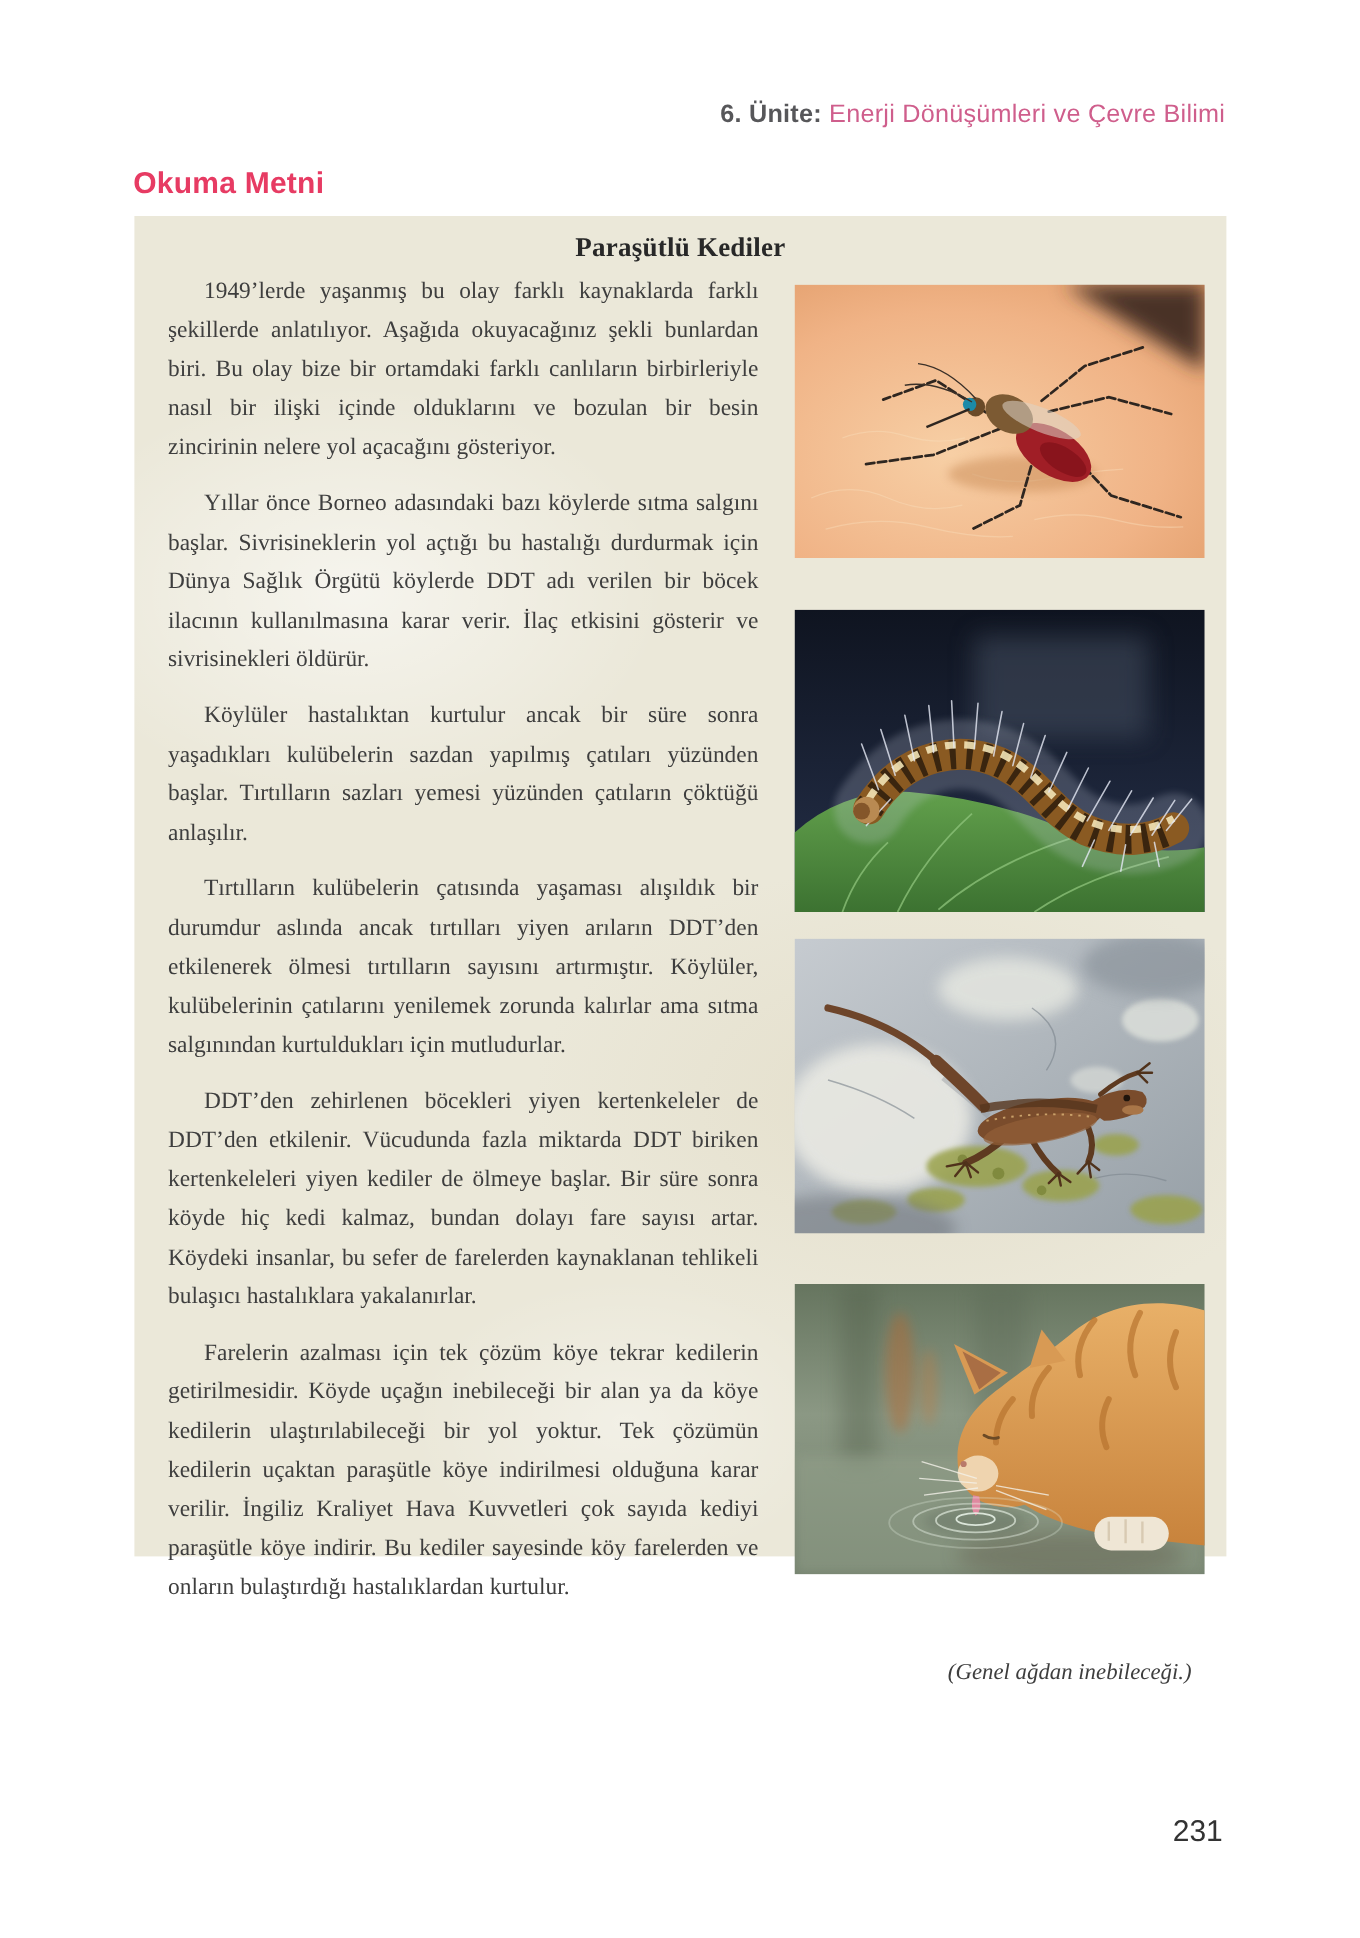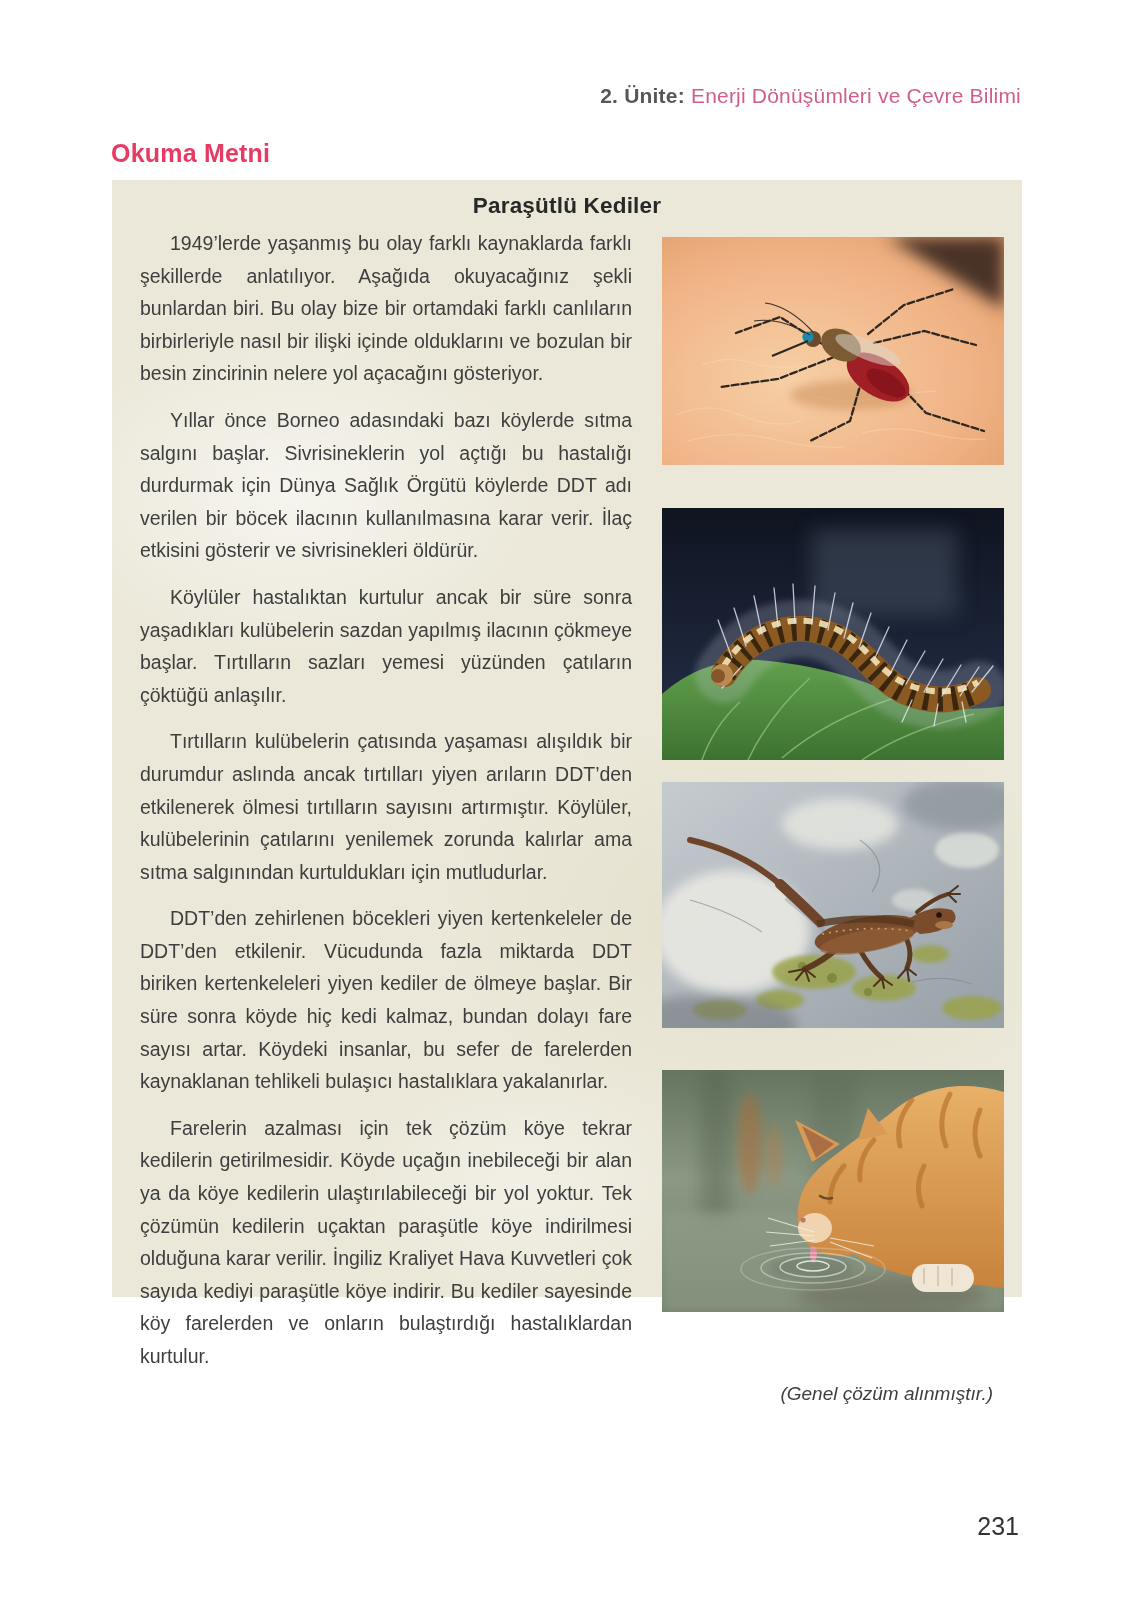--- a/index.html
+++ b/index.html
@@ -36,20 +36,21 @@
   
   .reading-box {
     position:absolute;
     left:112px; top:180px;
     width:910px; height:1117px;
     background:
       radial-gradient(ellipse 420px 280px at 20% 28%, rgba(255,255,255,.55), transparent 62%),
       radial-gradient(ellipse 520px 320px at 72% 66%, rgba(219,211,186,.45), transparent 62%),
       radial-gradient(ellipse 300px 200px at 45% 90%, rgba(255,255,255,.35), transparent 60%),
       #ebe8d9;
+    font-family: Liberation Serif, serif;
   }
 
   .reading-title {
     position:absolute;
     top:13px; left:0;
     width:100%;
     text-align:center;
     font-size:22.5px;
     font-weight:bold;
     color:#282828;
@@ -94,35 +95,35 @@
     position:absolute;
     top:1512px; right:114px;
     font-size:25px;
     color:#333333;
   }
 </style>
 </head>
 <body>
 
 <div class="unit-header">
-  <span class="unit-label">2. Ünite:</span>
+  <span class="unit-label">6. Ünite:</span>
   <span> </span>
   <span class="unit-title">Enerji Dönüşümleri ve Çevre Bilimi</span>
 </div>
 
 <div class="section-heading">Okuma Metni</div>
 
 <div class="reading-box">
 
   <div class="reading-title">Paraşütlü Kediler</div>
 
   <div class="text-column">
     <p>1949’lerde yaşanmış bu olay farklı kaynaklarda farklı şekillerde anlatılıyor. Aşağıda okuyacağınız şekli bunlardan biri. Bu olay bize bir ortamdaki farklı canlıların birbirleriyle nasıl bir ilişki içinde olduklarını ve bozulan bir besin zincirinin nelere yol açacağını gösteriyor.</p>
     <p>Yıllar önce Borneo adasındaki bazı köylerde sıtma salgını başlar. Sivrisineklerin yol açtığı bu hastalığı durdurmak için Dünya Sağlık Örgütü köylerde DDT adı verilen bir böcek ilacının kullanılmasına karar verir. İlaç etkisini gösterir ve sivrisinekleri öldürür.</p>
-    <p>Köylüler hastalıktan kurtulur ancak bir süre sonra yaşadıkları kulübelerin sazdan yapılmış ilacının çökmeye başlar. Tırtılların sazları yemesi yüzünden çatıların çöktüğü anlaşılır.</p>
+    <p>Köylüler hastalıktan kurtulur ancak bir süre sonra yaşadıkları kulübelerin sazdan yapılmış çatıları yüzünden başlar. Tırtılların sazları yemesi yüzünden çatıların çöktüğü anlaşılır.</p>
     <p>Tırtılların kulübelerin çatısında yaşaması alışıldık bir durumdur aslında ancak tırtılları yiyen arıların DDT’den etkilenerek ölmesi tırtılların sayısını artırmıştır. Köylüler, kulübelerinin çatılarını yenilemek zorunda kalırlar ama sıtma salgınından kurtuldukları için mutludurlar.</p>
     <p>DDT’den zehirlenen böcekleri yiyen kertenkeleler de DDT’den etkilenir. Vücudunda fazla miktarda DDT biriken kertenkeleleri yiyen kediler de ölmeye başlar. Bir süre sonra köyde hiç kedi kalmaz, bundan dolayı fare sayısı artar. Köydeki insanlar, bu sefer de farelerden kaynaklanan tehlikeli bulaşıcı hastalıklara yakalanırlar.</p>
     <p>Farelerin azalması için tek çözüm köye tekrar kedilerin getirilmesidir. Köyde uçağın inebileceği bir alan ya da köye kedilerin ulaştırılabileceği bir yol yoktur. Tek çözümün kedilerin uçaktan paraşütle köye indirilmesi olduğuna karar verilir. İngiliz Kraliyet Hava Kuvvetleri çok sayıda kediyi paraşütle köye indirir. Bu kediler sayesinde köy farelerden ve onların bulaştırdığı hastalıklardan kurtulur.</p>
   </div>
 
   <div class="photo-column">
 
     <div class="photo photo-1">
       <svg viewBox="0 0 342 228" preserveAspectRatio="none" aria-hidden="true">
         <defs>
@@ -361,16 +362,16 @@
           <ellipse cx="151" cy="196" rx="16" ry="5" opacity=".9"></ellipse>
           <ellipse cx="151" cy="197" rx="33" ry="10" opacity=".65"></ellipse>
           <ellipse cx="151" cy="198" rx="52" ry="15" opacity=".45"></ellipse>
           <ellipse cx="151" cy="199" rx="72" ry="21" opacity=".28"></ellipse>
         </g>
       </svg>
     </div>
 
   </div>
 
-  <div class="attribution">(Genel çözüm alınmıştır.)</div>
+  <div class="attribution">(Genel ağdan inebileceği.)</div>
 </div>
 
 <div class="page-number">231</div>
 
 </body></html>

